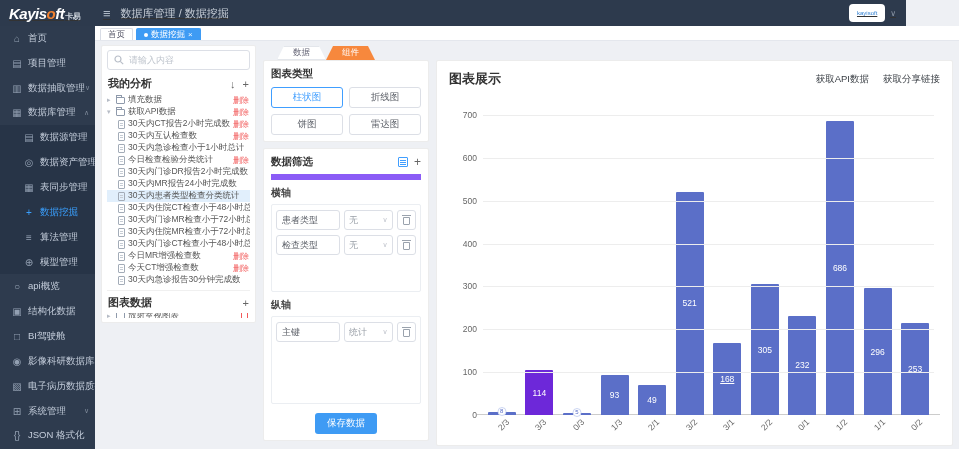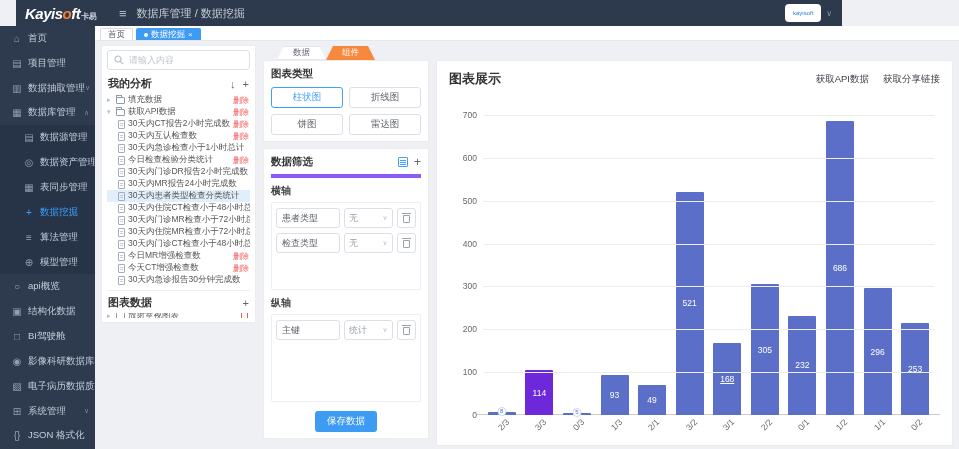--- a/index.html
+++ b/index.html
@@ -1,20 +1,20 @@
 <!DOCTYPE html>
 <html><head>
 <meta charset="utf-8">
 <style>
   * { box-sizing: border-box; margin: 0; padding: 0; }
   html,body { width: 959px; height: 449px; overflow: hidden; }
   body { font-family: "Liberation Sans", "DejaVu Sans", sans-serif; background: #eef0f4; font-size: 11px; color:#333; }
 
   
-  .topbar { position:absolute; top:0; left:16px; width:826px; height:26px; background:#2d3a4d; display:flex; align-items:center; z-index:20; }
+  .topbar { position:absolute; top:0; left:0; width:906px; height:26px; background:#2d3a4d; display:flex; align-items:center; z-index:20;text-decoration:underline; }
   .logo { width:95px; flex:0 0 95px; padding-left:9px; color:#fff; font-weight:bold; font-size:15px; font-style:italic; letter-spacing:-0.5px; white-space:nowrap; }
   .logo .o { color:#f08130; }
   .logo .cn { font-size:8px; font-style:normal; color:#cfd6de; margin-left:1px; }
   .hamburger { color:#aeb9c6; font-size:13px; margin:0 10px 0 8px; cursor:pointer; }
   .breadcrumb { color:#c6cdd6; font-size:11px; }
   .topbar-right { margin-left:auto; display:flex; align-items:center; gap:5px; padding-right:10px; }
   .avatar { width:36px; height:18px; background:#fff; border-radius:4px; font-size:6px; color:#2f7fd1; display:flex; align-items:center; justify-content:center; overflow:hidden; }
   .caret-down { color:#8b96a5; font-size:8px; }
 
   
@@ -64,21 +64,21 @@
   .mtabs { height:15px; display:flex; align-items:flex-end; padding-left:14px; flex:0 0 15px; }
   .ttab { height:14px; padding:0 16px; display:flex; align-items:center; font-size:8.5px; clip-path:polygon(7px 0, calc(100% - 7px) 0, 100% 100%, 0 100%); cursor:pointer; }
   .ttab.data { background:#fff; color:#667; box-shadow:inset 0 0 0 1px #e3e6eb; }
   .ttab.comp { background:#f7883d; color:#fff; }
   .mcard { background:#fff; border:1px solid #ececec; border-radius:2px; padding:6px 7px; }
   .mcard.types { margin-bottom:6px; }
   .mcard-title { font-size:10.5px; font-weight:bold; color:#333; }
   .type-grid { display:grid; grid-template-columns:1fr 1fr; gap:6px; margin-top:6px; }
   .type-btn { height:21px; border:1px solid #dcdfe6; border-radius:3px; background:#fff; font-size:9.5px; color:#5a5e66; display:flex; align-items:center; justify-content:center; cursor:pointer; font-family:inherit; }
   .type-btn.active { border-color:#409eff; color:#409eff; }
-  .filter-head { display:flex; align-items:flex-start; padding-bottom:5px; border-bottom:4px solid #8b5cf6; }
+  .filter-head { display:flex; align-items:flex-start; padding-bottom:5px; border-bottom:6px solid #8b5cf6; }
   .filter-icons { margin-left:auto; display:flex; align-items:center; gap:6px; }
   .cal { width:10px; height:10px; border:1px solid #409eff; border-radius:1px; position:relative; cursor:pointer; }
   .cal::before { content:""; position:absolute; left:1px; right:1px; top:2px; height:1px; background:#409eff; box-shadow:0 2px 0 #409eff, 0 4px 0 #409eff; }
   .plus { color:#666; font-size:12px; cursor:pointer; }
   .axis-label { font-size:10px; font-weight:bold; color:#444; margin:6px 0 4px; }
   .axis-box { border:1px solid #ebeef2; border-radius:2px; padding:5px 4px; }
   .axis-box.xa { height:88px; }
   .axis-box.ya { height:88px; }
   .frow { display:flex; align-items:center; gap:4px; margin-bottom:5px; }
   .finput { width:64px; height:20px; border:1px solid #dcdfe6; border-radius:3px; font-size:9px; color:#5a5e66; padding:0 5px; font-family:inherit; background:#fff; }

